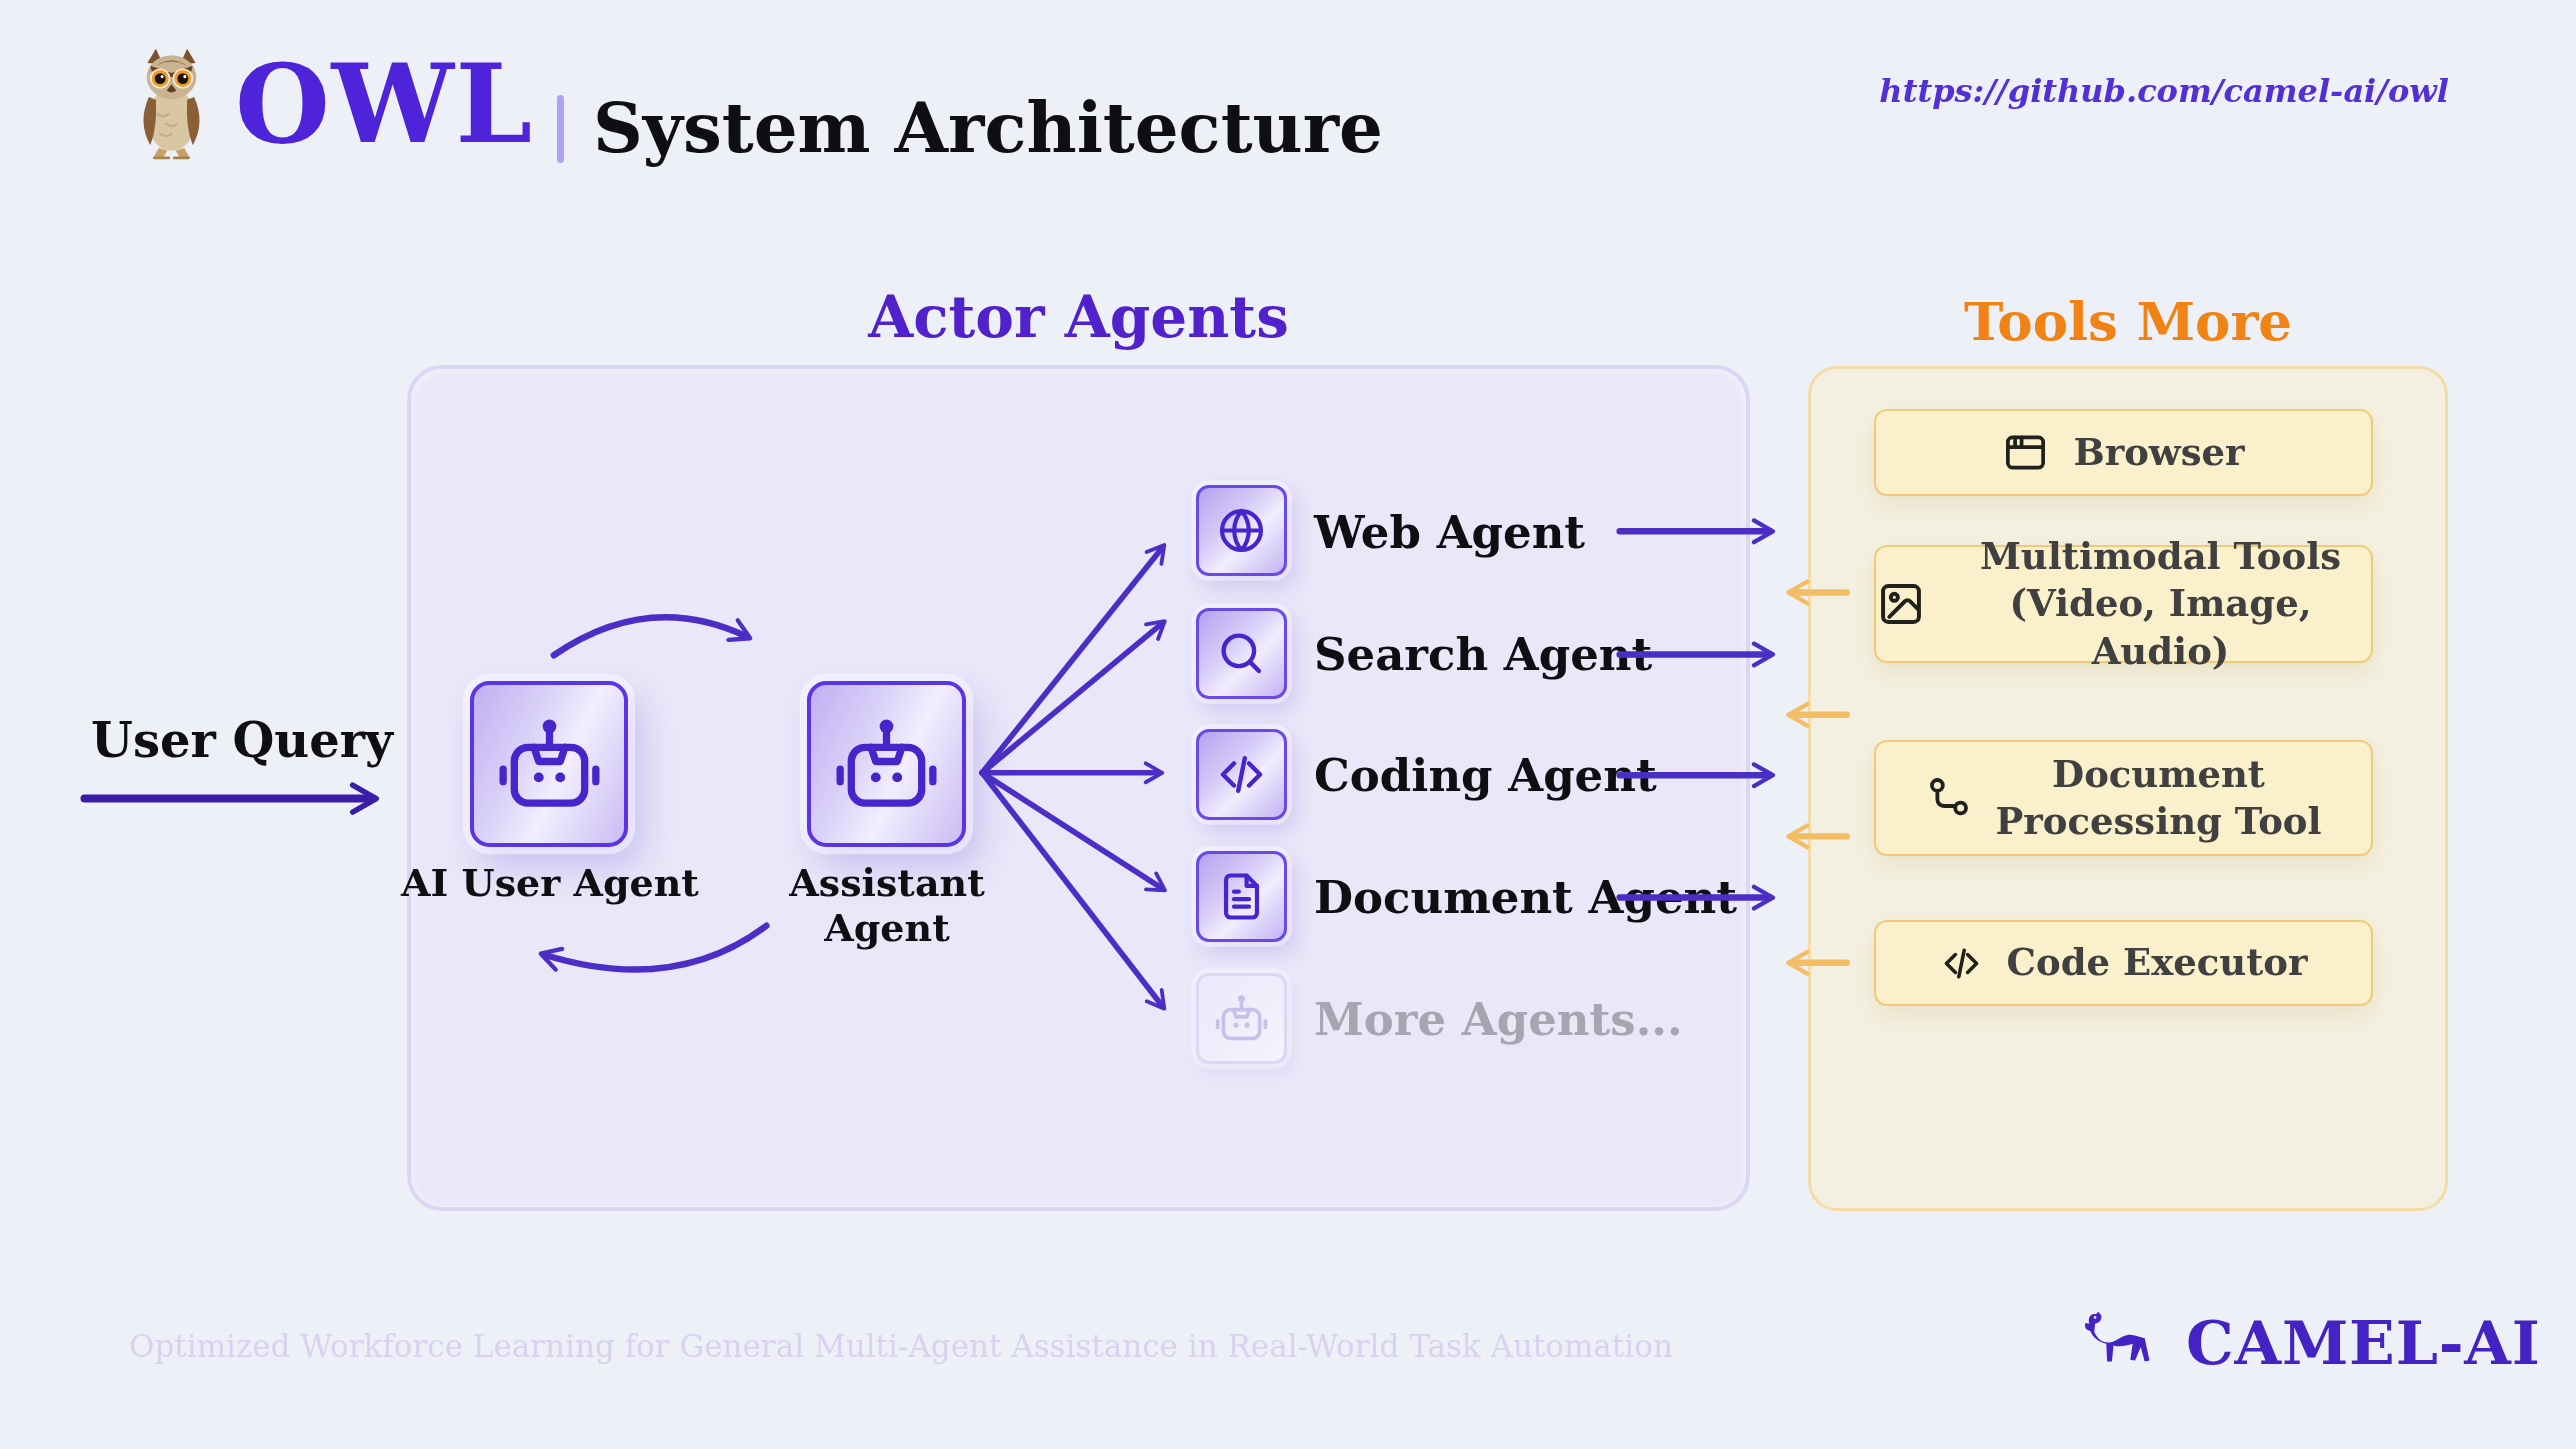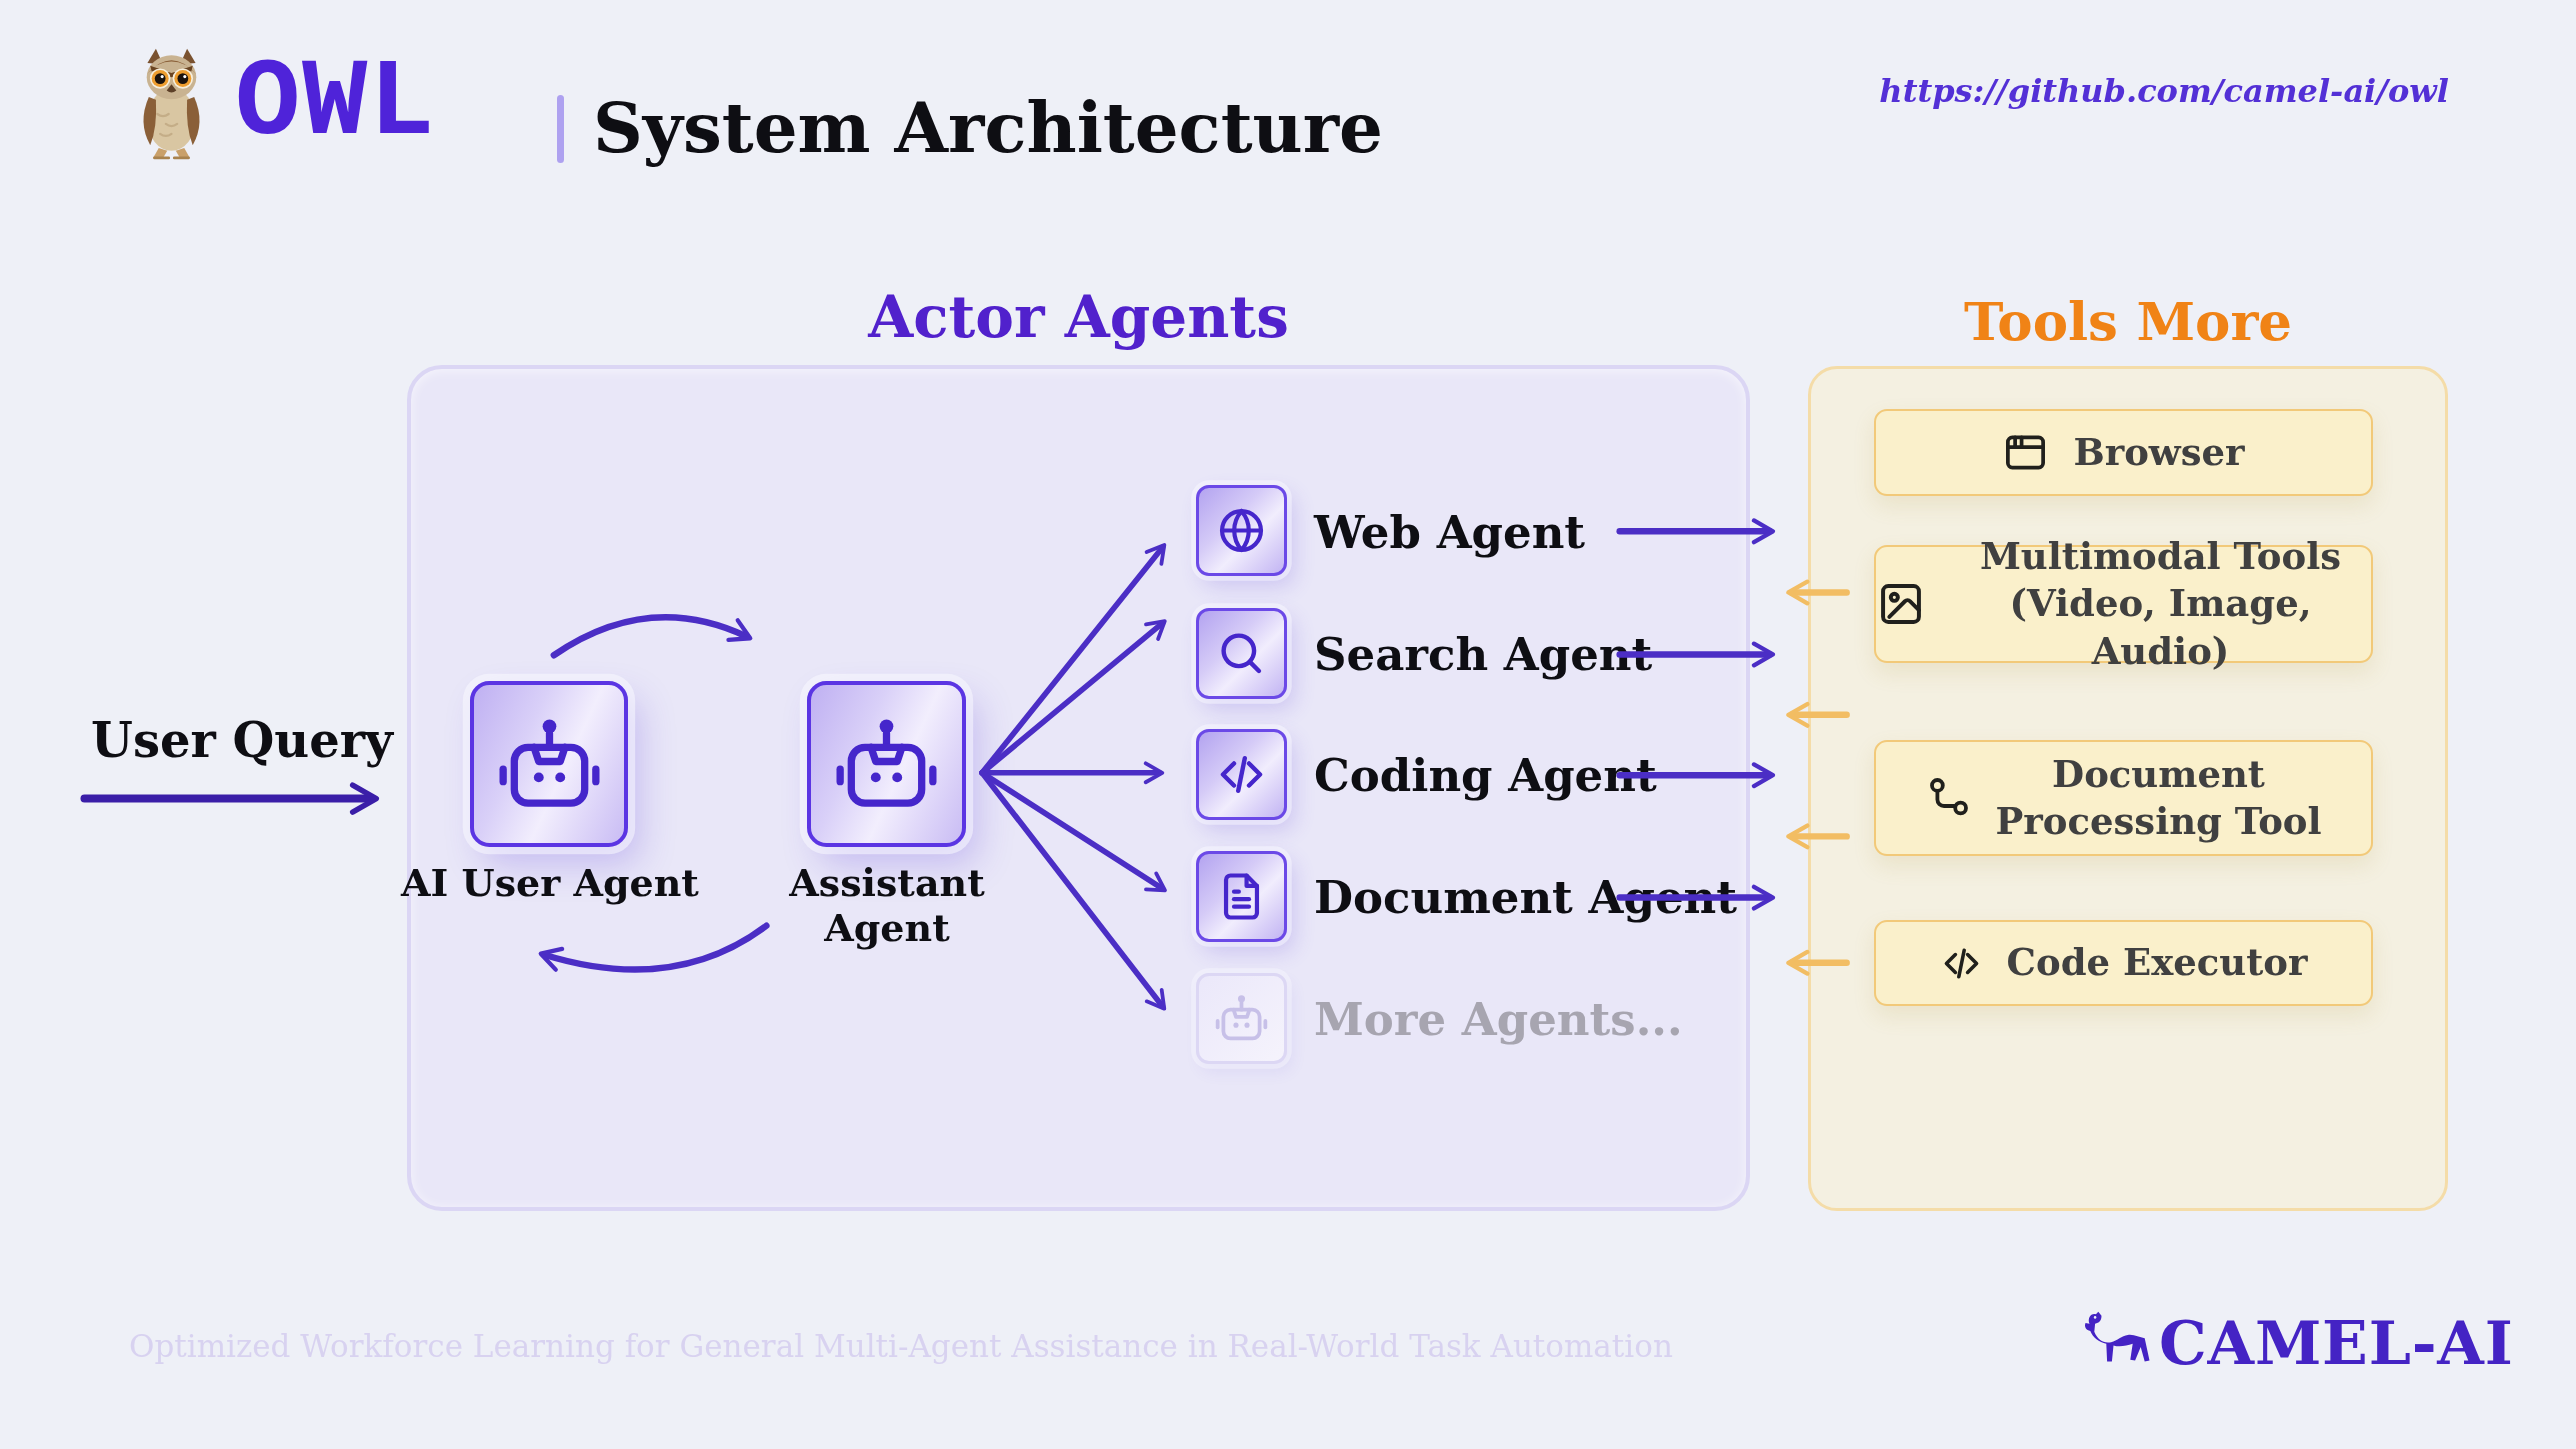--- a/index.html
+++ b/index.html
@@ -133,21 +133,21 @@
       <circle cx="22" cy="23" r="3.8" fill="#1A120C"></circle>
       <circle cx="38" cy="23" r="3.8" fill="#1A120C"></circle>
       <circle cx="23.4" cy="21.6" r="1.1" fill="#fff"></circle>
       <circle cx="39.4" cy="21.6" r="1.1" fill="#fff"></circle>
       <path d="M30 27 l-3.4 4.4 q3.4 2.8 6.8 0 Z" fill="#5D4028"></path>
       <path d="M21 72 l-4 7 h7 l3 -5 Z" fill="#C9A06A"></path>
       <path d="M39 72 l4 7 h-7 l-3 -5 Z" fill="#C9A06A"></path>
       <path d="M18 79 h10 M32 79 h10" stroke="#A8824E" stroke-width="2" stroke-linecap="round"></path>
     </svg>
   </div>
-  <div class="abs serif owl-wordmark" style="left:235px;top:50px;font-family:Liberation Mono, monospace;">OWL</div>
+  <div class="abs serif owl-wordmark" style="left:235px;top:50px;">OWL</div>
   <div class="abs header-divider" style="left:557px;top:95px;"></div>
   <div class="abs serif page-title" style="left:593px;top:93px;">System Architecture</div>
   <div class="abs serif repo-link" style="right:127px;top:72px;">https://github.com/camel-ai/owl</div>
 
   <div class="abs serif actor-heading center" style="left:407px;top:283px;width:1343px;">Actor Agents</div>
   <div class="abs serif tools-heading center" style="left:1808px;top:290px;width:640px;">Tools More</div>
 
   <div class="abs actor-box" style="left:407px;top:365px;width:1335px;height:838px;"></div>
   <div class="abs pool-box" style="left:1808px;top:366px;width:634px;height:839px;"></div>
 
@@ -288,21 +288,21 @@
     <path d="M2012 1115 H2198" stroke="#4B2EC5" stroke-width="8" fill="none" stroke-linecap="round" marker-end="url(#ah-purple)"></path>
 
     <path d="M2294 736 H2226" stroke="#F2BD63" stroke-width="8" fill="none" stroke-linecap="round" marker-end="url(#ah-amber)"></path>
     <path d="M2294 888 H2226" stroke="#F2BD63" stroke-width="8" fill="none" stroke-linecap="round" marker-end="url(#ah-amber)"></path>
     <path d="M2294 1039 H2226" stroke="#F2BD63" stroke-width="8" fill="none" stroke-linecap="round" marker-end="url(#ah-amber)"></path>
     <path d="M2294 1196 H2226" stroke="#F2BD63" stroke-width="8" fill="none" stroke-linecap="round" marker-end="url(#ah-amber)"></path>
   </svg>
 
   <div class="abs serif tagline" style="left:129px;top:1328px;">Optimized Workforce Learning for General Multi-Agent Assistance in Real-World Task Automation</div>
 
-  <div class="abs" style="left:2073px;top:1311px;display:flex;align-items:center;gap:5px;">
+  <div class="abs" style="left:2073px;top:1311px;display:flex;align-items:center;gap:32px;">
     <span>
       <svg viewBox="0 0 100 80" width="81" height="64">
         <path fill="#4423C4" d="M20 16 C17 9 22 2 28 4 L31 1 L35 6 C35 12 32 15 27 16 L26 26 C30 36 38 41 47 39 C55 37 60 31 68 30 C76 29 82 33 89 34 L95 62 L89 63 L84 45 L77 62 L71 61 L74 41 C66 44 56 45 50 43 L48 63 L42 63 L41 41 C32 39 24 33 21 25 C16 24 13 20 15 15 Z"></path>
         <circle cx="27" cy="8" r="1.6" fill="#EEF0F7"></circle>
       </svg>
     </span>
     <span class="serif brand-text">CAMEL-AI</span>
   </div>
 
 </div>

